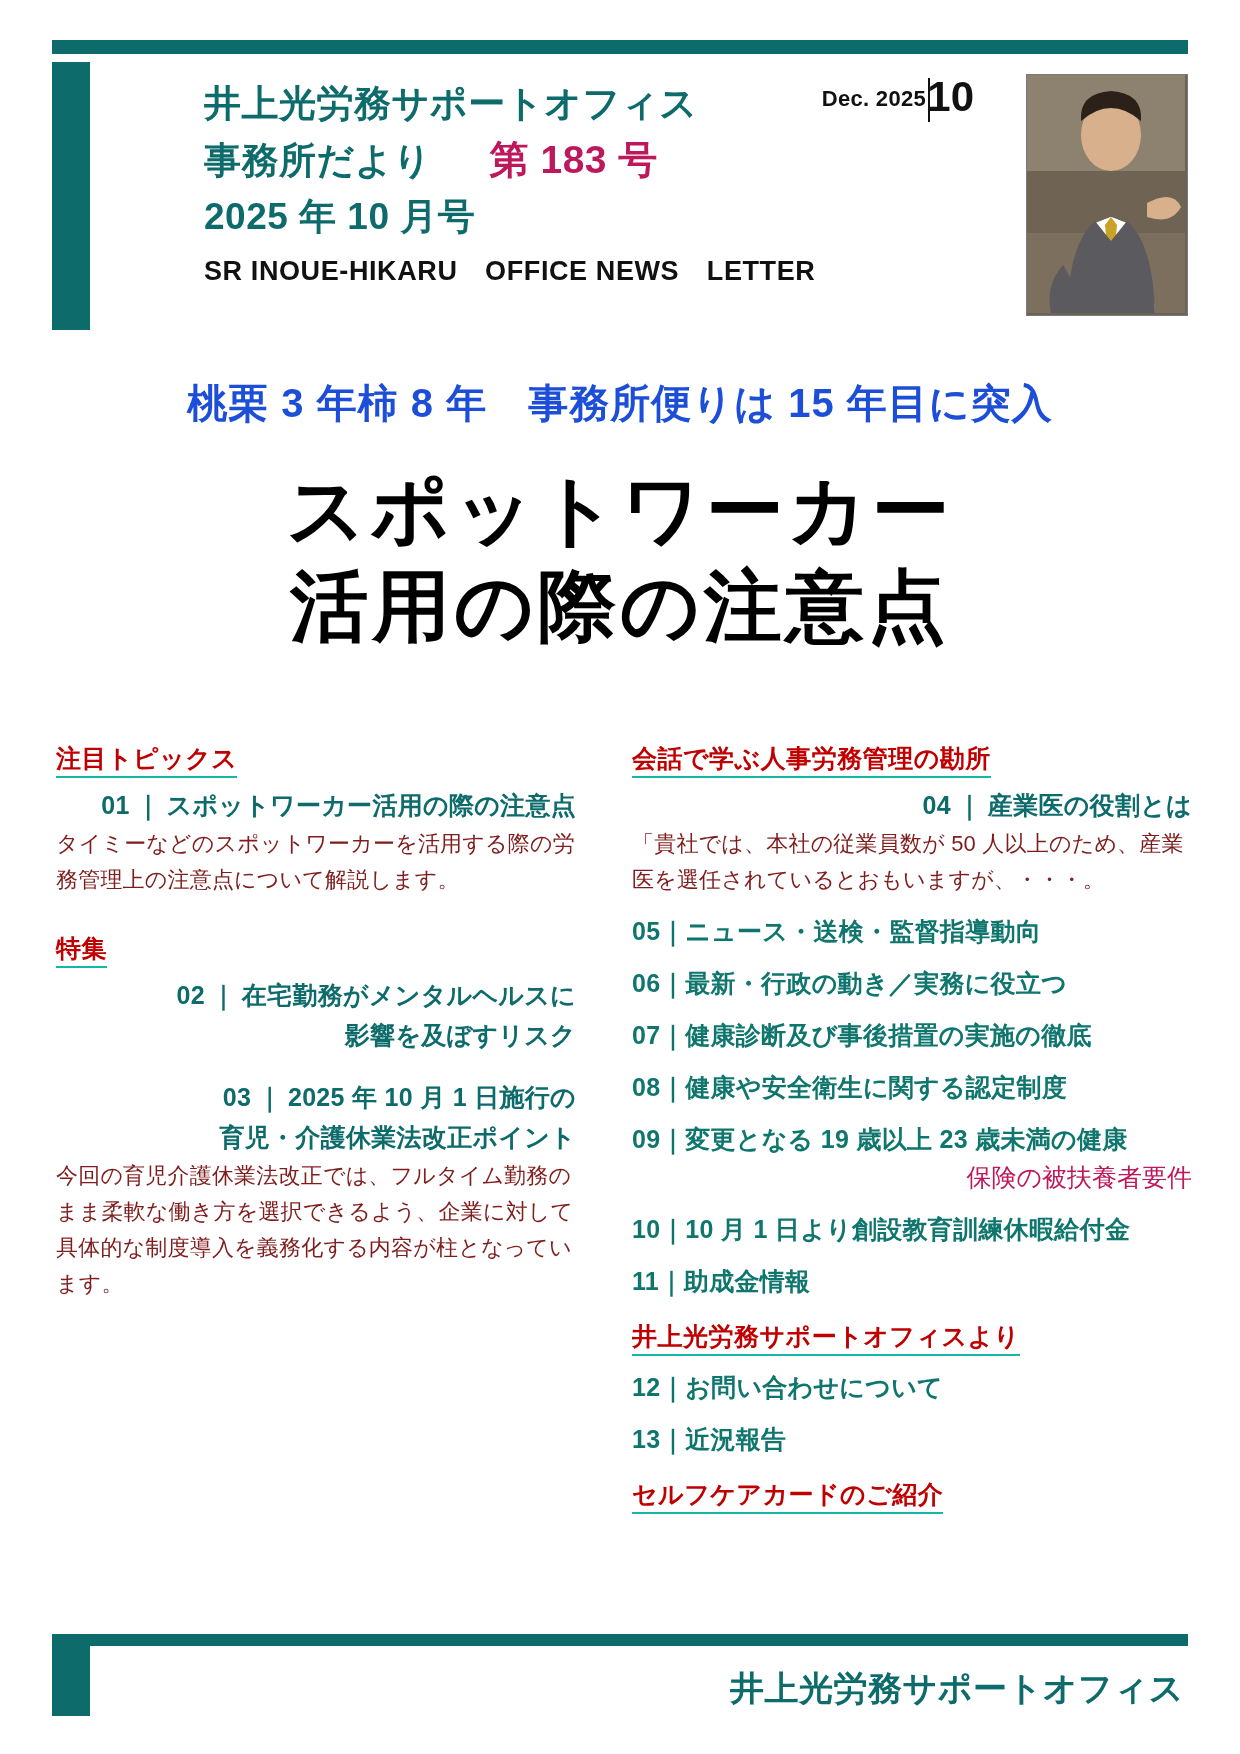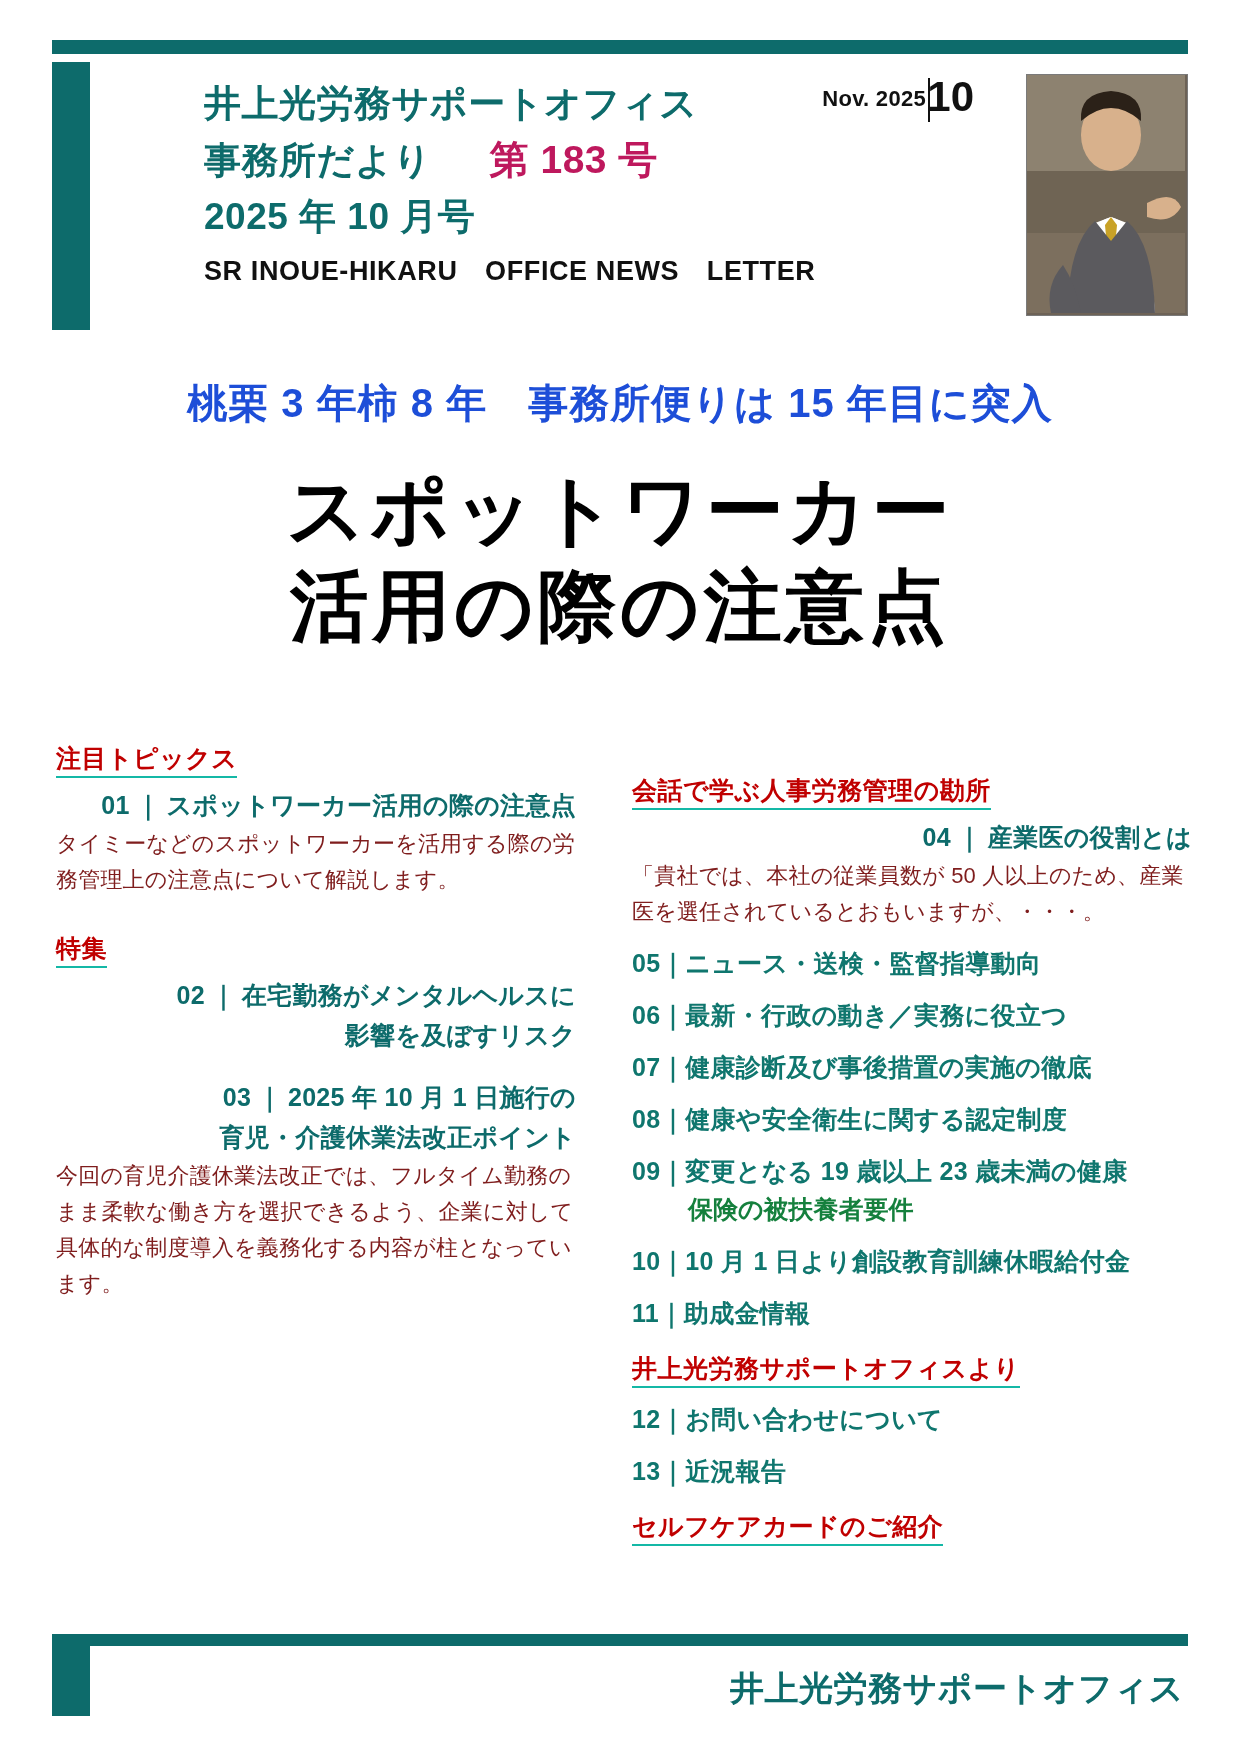--- a/index.html
+++ b/index.html
@@ -138,21 +138,21 @@
     letter-spacing: 4px;
   }
   .headline div { white-space: nowrap; }
 
   
   .col {
     position: absolute;
     top: 742px;
   }
   .col-left { left: 56px; width: 520px; }
-  .col-right { left: 632px; width: 560px; margin-top: 32px; }
+  .col-right { left: 632px; width: 560px; }
 
   .sec-head {
     color: #c00000;
     font-weight: bold;
     font-size: 25px;
     border-bottom: 2px solid #14b8a6;
     display: inline-block;
     padding-bottom: 1px;
     margin-bottom: 6px;
     letter-spacing: 0.5px;
@@ -184,25 +184,26 @@
   .right-item {
     color: #0f766e;
     font-weight: bold;
     font-size: 25px;
     line-height: 38px;
     margin-top: 14px;
     letter-spacing: 0.3px;
   }
   .right-item.tight { margin-top: 6px; }
   .right-sub {
-    color: #15803d;
-    font-weight: bold;
+    color: #be185d;
+    font-weight: normal;
     font-size: 25px;
     line-height: 38px;
     padding-left: 56px;
+    text-align: right;
   }
 
   
   .foot-rule {
     position: absolute;
     left: 52px;
     top: 1634px;
     width: 1136px;
     height: 12px;
     background: #0d6b6b;
@@ -236,21 +237,21 @@
 
   <div class="mast-title-block">
     <div class="mast-line1">井上光労務サポートオフィス</div>
     <div class="mast-line2">
       <span>事務所だより</span><span class="issue">第 183 号</span>
     </div>
     <div class="mast-line3">2025 年 10 月号</div>
     <div class="mast-en">SR INOUE-HIKARU　OFFICE NEWS　LETTER</div>
   </div>
 
-  <div class="mast-date">Nov. 2025</div>
+  <div class="mast-date">Dec. 2025</div>
   <div class="mast-divider"></div>
   <div class="mast-monthnum">10</div>
 
   <div class="portrait">
     <svg width="158" height="238" viewBox="0 0 158 238">
       <rect x="0" y="0" width="158" height="238" fill="#7c6f5e"></rect>
       <rect x="0" y="0" width="158" height="96" fill="#8d8270"></rect>
       <rect x="0" y="96" width="158" height="62" fill="#6f6454"></rect>
       <ellipse cx="84" cy="60" rx="30" ry="36" fill="#d8b18c"></ellipse>
       <path d="M54 46 q30 -26 60 0 q2 -28 -30 -30 q-32 2 -30 30 z" fill="#2b2118"></path>

